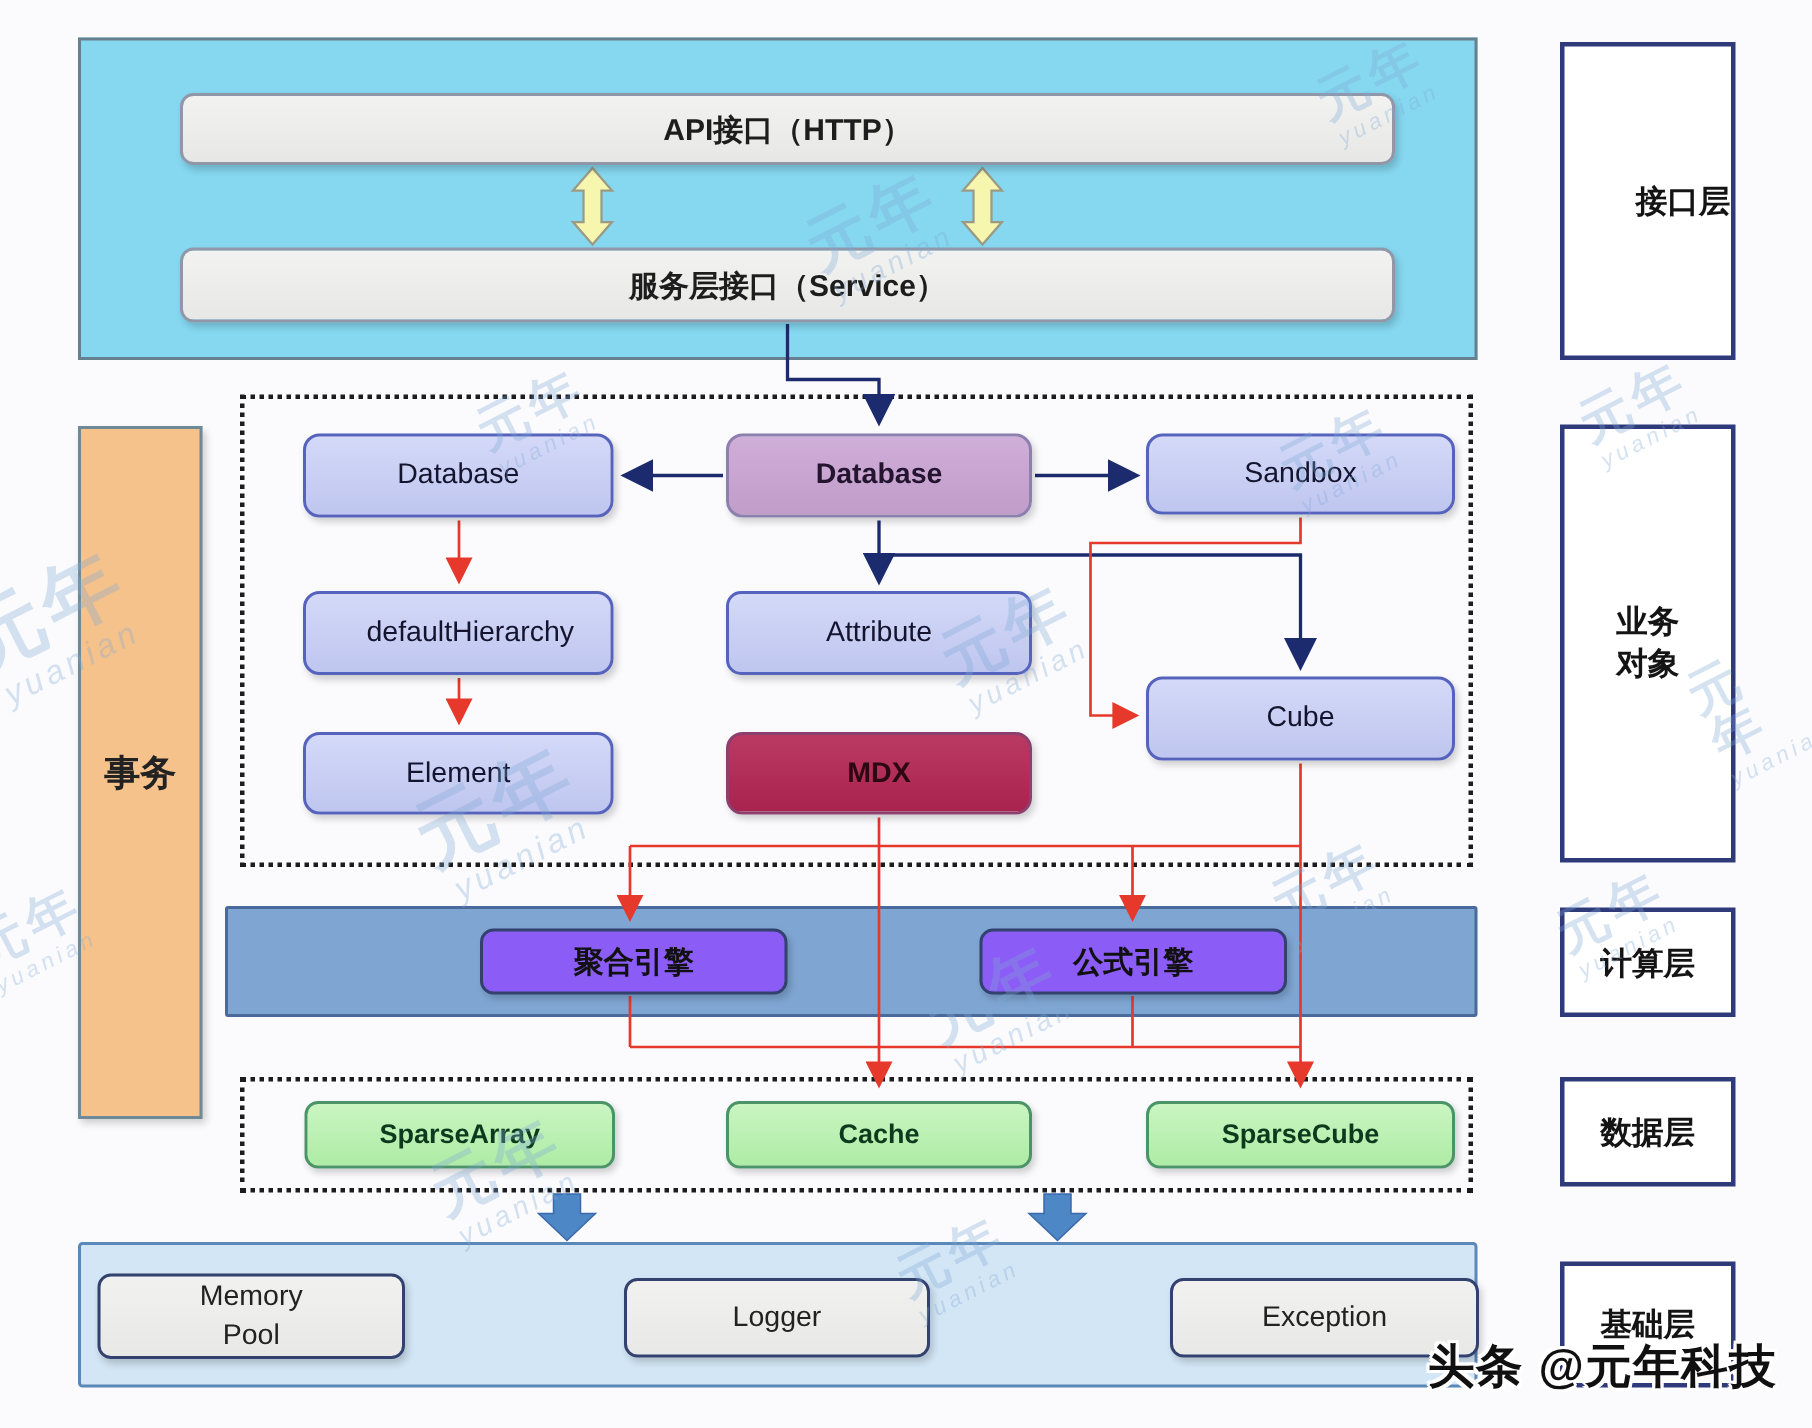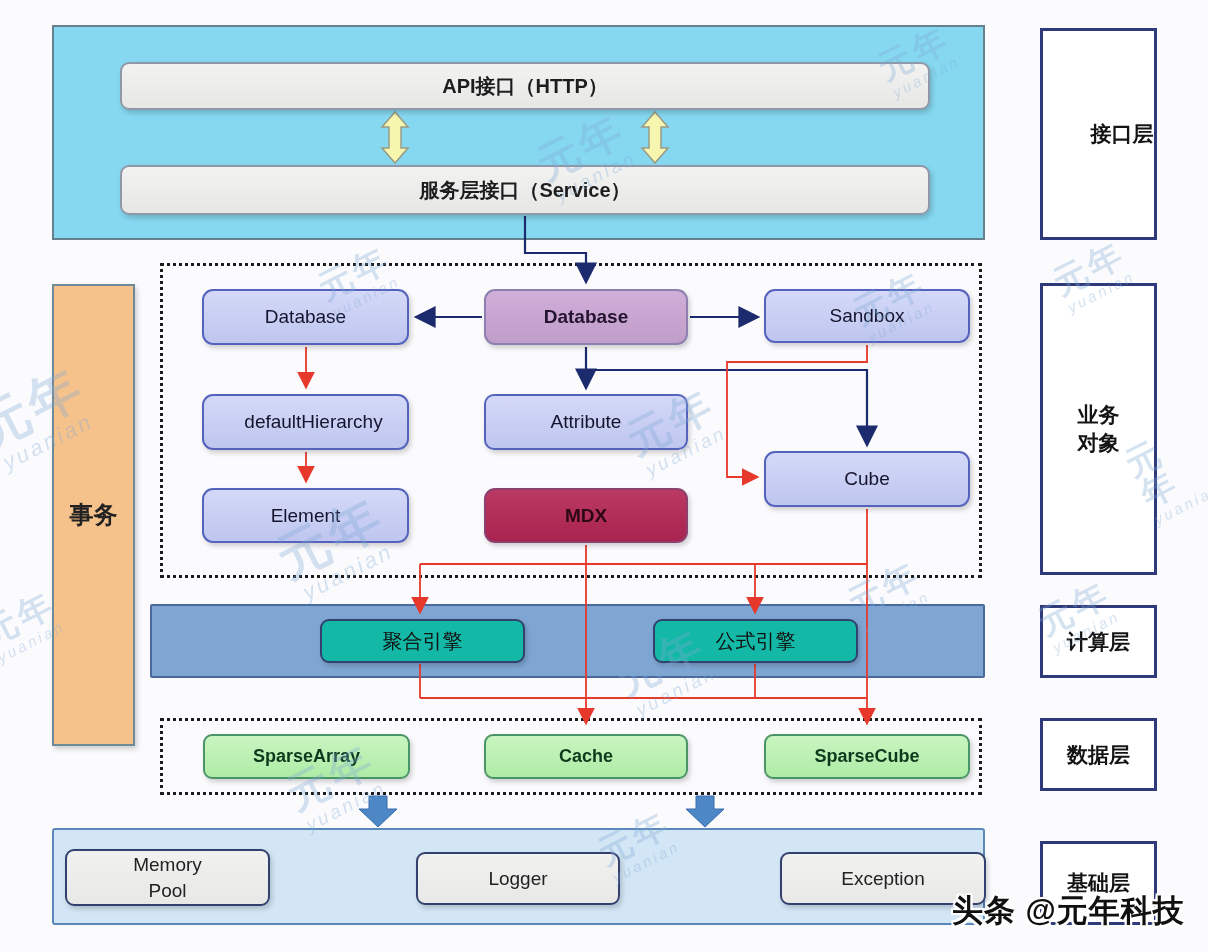--- a/index.html
+++ b/index.html
@@ -25,21 +25,21 @@
   
   .node{
     position:absolute;box-sizing:border-box;z-index:10;display:flex;align-items:center;justify-content:center;
     border-radius:11px;font-size:19px;font-weight:500;text-align:center;
     box-shadow:2px 3px 5px rgba(0,0,0,.18);
   }
   .node-gray{background:linear-gradient(180deg,#f2f2f1,#e7e7e6);border:2px solid #9097a8;color:#1d1d1d;font-size:20px;font-weight:600;}
   .node-peri{background:linear-gradient(180deg,#d4d9f8,#bfc6ef);border:2px solid #5563bd;color:#14142e;}
   .node-mauve{background:linear-gradient(180deg,#cfaed8,#c19dca);border:2px solid #8d7fae;color:#241430;font-weight:600;}
   .node-crimson{background:linear-gradient(180deg,#ba3a63,#a9234f);border:2px solid #8d3f6d;color:#2c0714;font-weight:700;}
-  .node-engine{background:#14b8a6;border:2px solid #33416f;border-radius:9px;color:#111;font-size:20px;font-weight:400;}
+  .node-engine{background:#8b5cf6;border:2px solid #33416f;border-radius:9px;color:#111;font-size:20px;font-weight:700;}
   .node-green{background:linear-gradient(180deg,#c9f5c1,#aeeca6);border:2px solid #4a9468;color:#0d3a1d;font-size:18px;font-weight:600;border-radius:9px;}
   .node-base{background:linear-gradient(180deg,#f1f1f0,#e8e8e7);border:2px solid #33416f;border-radius:9px;color:#222;}
   
   .if-box{left:120px;width:810px;height:48px;border-radius:9px;font-size:20px;}
   
   .pos-api{top:62px;}
   .pos-service{top:165px;height:50px;}
   .pos-dimension{left:202px;top:289px;width:207px;height:56px;}
   .pos-database{left:484px;top:289px;width:204px;height:56px;}
   .pos-sandbox{left:764px;top:289px;width:206px;height:54px;}

